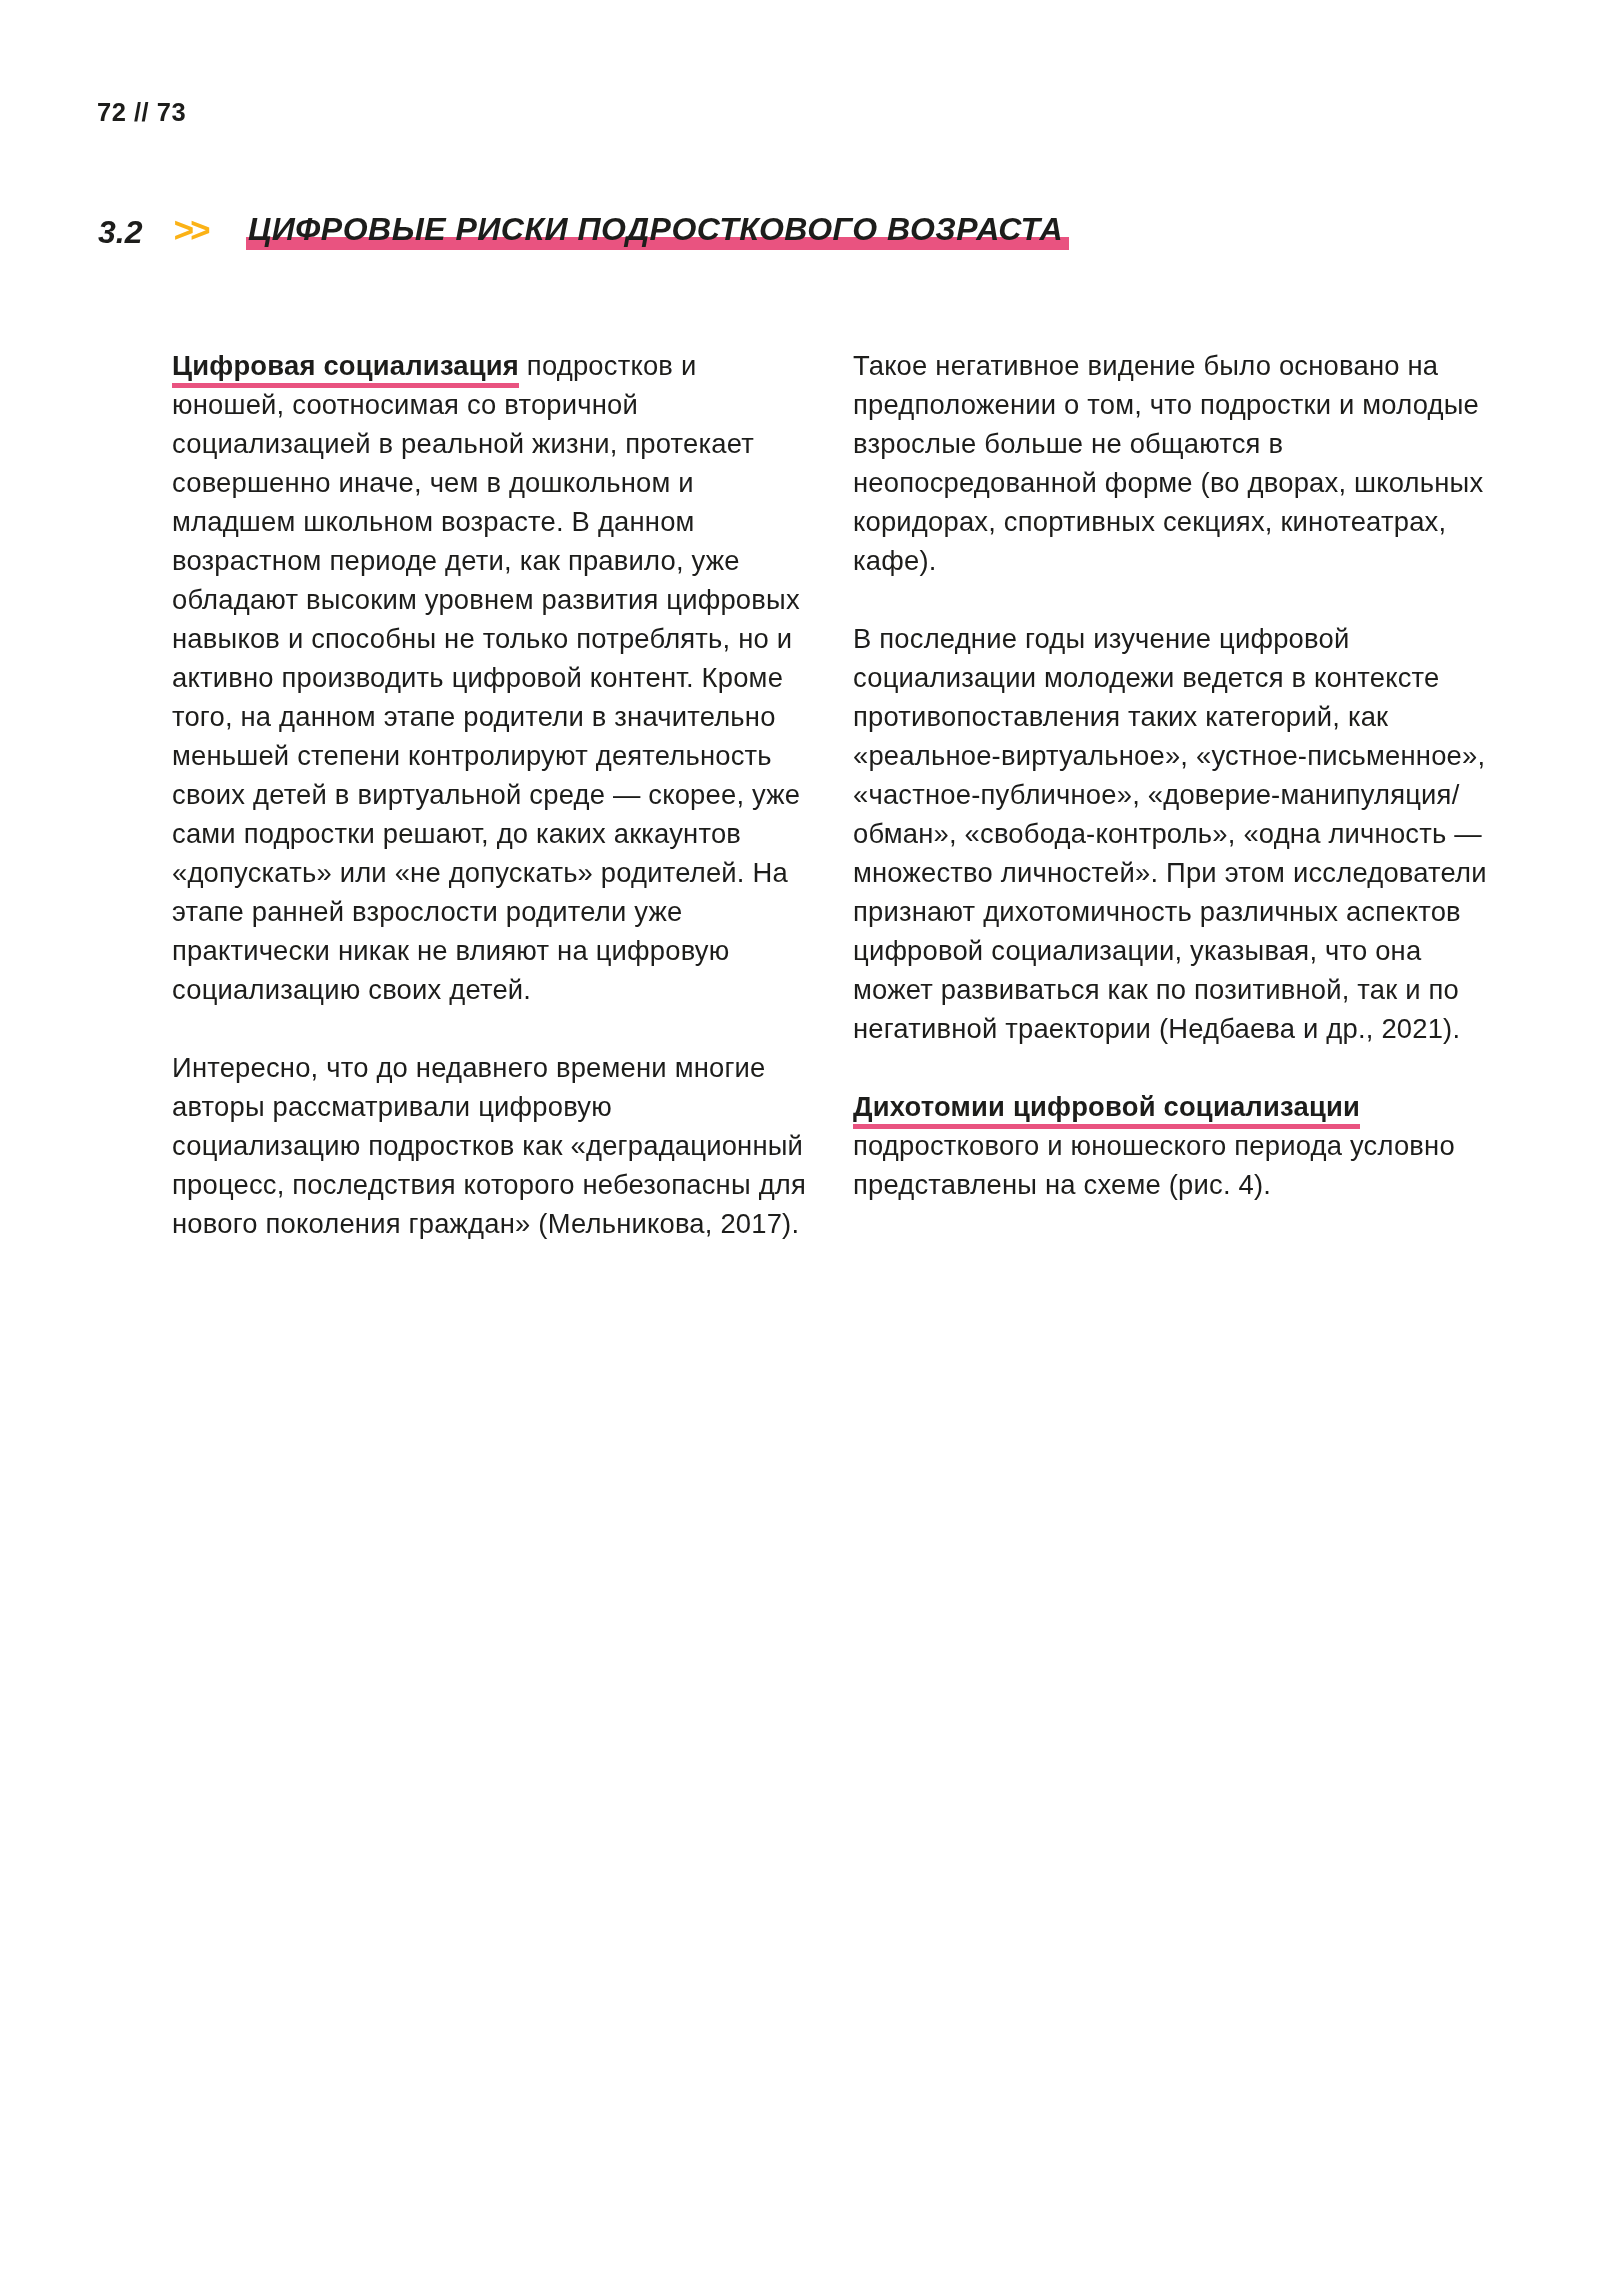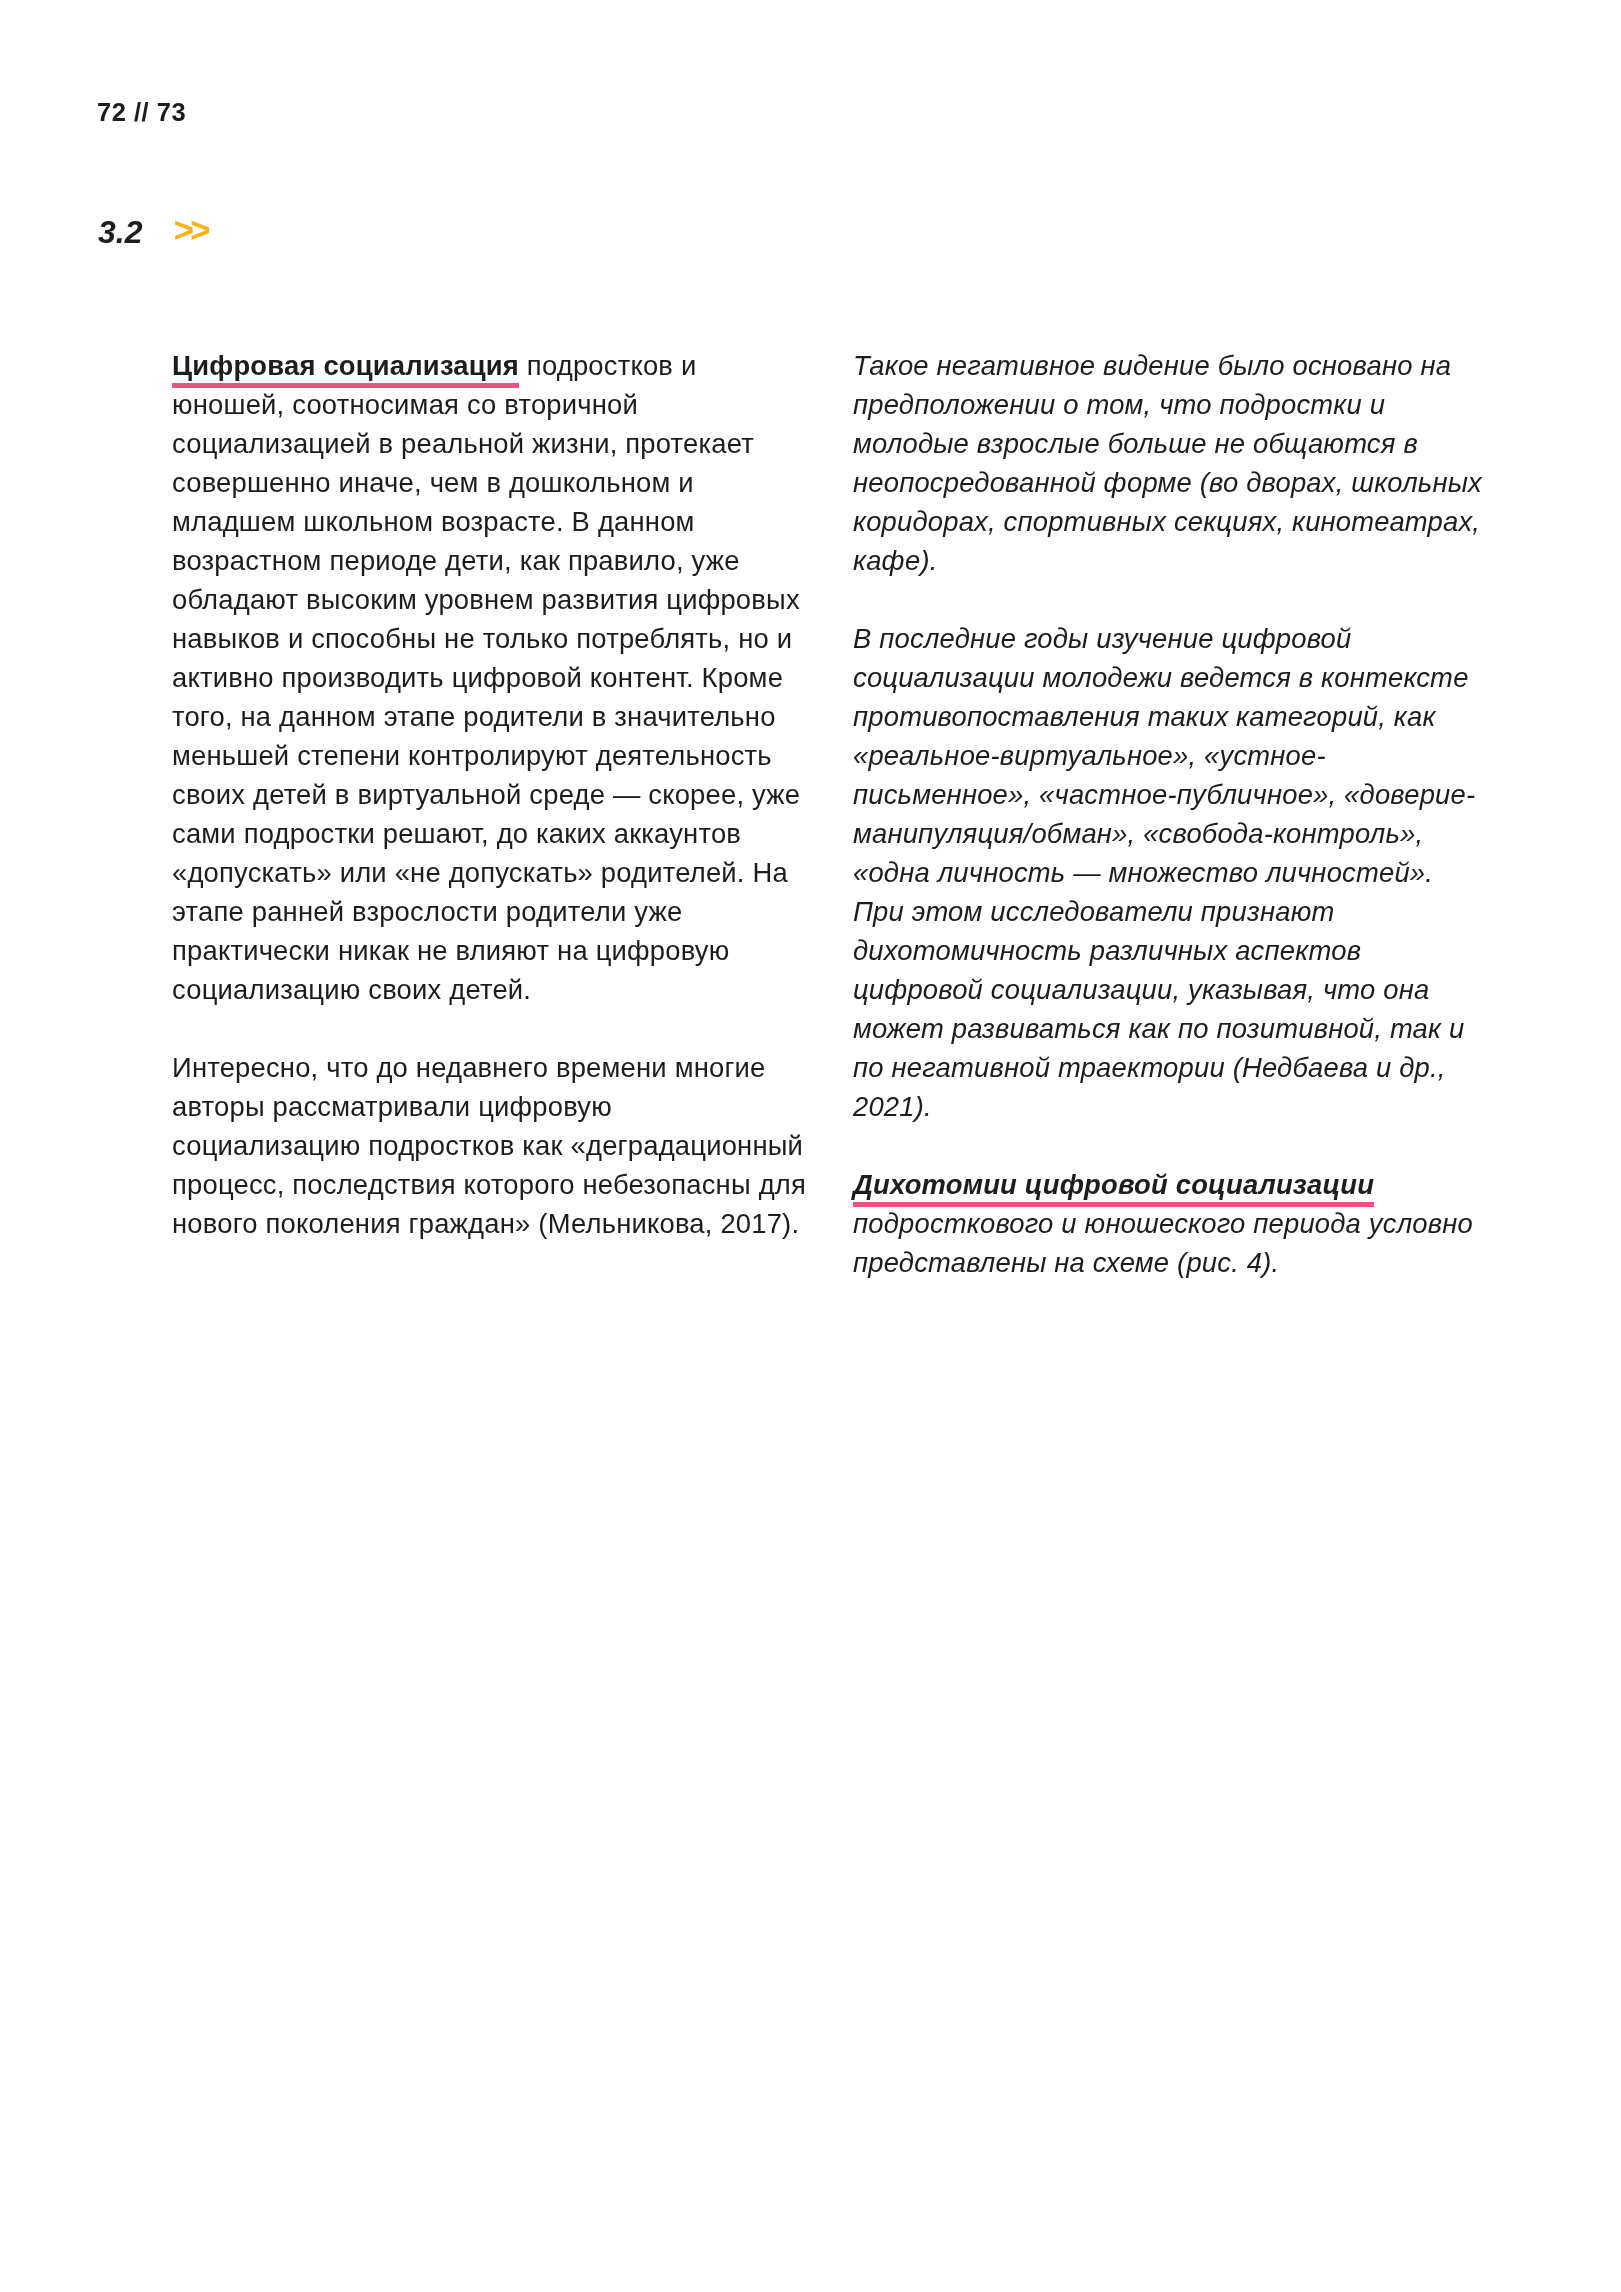--- a/index.html
+++ b/index.html
@@ -79,38 +79,39 @@
   .column{
     position:absolute;
     top:306px;
     width:635px;
     font-size:27.4px;
     line-height:39px;
     letter-spacing:0.2px;
     margin-top:40px;
   }
   .column.left{left:172px;}
-  .column.right{left:853px;font-style:italic;}
+  .column.right{left:853px;}
   .column p{margin:0 0 39px 0;}
   .lead{
     font-weight:700;
     border-bottom:5.9px solid var(--pink);
     padding-bottom:2px;
   }
 </style>
 </head>
 <body>
 
 <div class="page">
 
   <div class="page-number">72 // 73</div>
 
   <div class="header">
     <span class="sec-num">3.2</span>
     <span class="chevrons">&gt;&gt;</span>
+    <h1 class="title"><span class="title-inner">ЦИФРОВЫЕ РИСКИ ПОДРОСТКОВОГО ВОЗРАСТА</span></h1>
   </div>
 
   <div class="column left">
     <p><span class="lead">Цифровая социализация</span><span> подростков и юношей, соотносимая со вторичной социализацией в реальной жизни, протекает совершенно иначе, чем в дошкольном и младшем школьном возрасте. В данном возрастном периоде дети, как правило, уже обладают высоким уровнем развития цифровых навыков и способны не только потреблять, но и активно производить цифровой контент. Кроме того, на данном этапе родители в значительно меньшей степени контролируют деятельность своих детей в виртуальной среде — скорее, уже сами подростки решают, до каких аккаунтов «допускать» или «не допускать» родителей. На этапе ранней взрослости родители уже практически никак не влияют на цифровую социализацию своих детей.</span></p>
     <p><span>Интересно, что до недавнего времени многие авторы рассматривали цифровую социализацию подростков как «деградационный процесс, последствия которого небезопасны для нового поколения граждан» (Мельникова, 2017).</span></p>
   </div>
 
   <div class="column right">
     <p><span>Такое негативное видение было основано на предположении о том, что подростки и молодые взрослые больше не общаются в неопосредованной форме (во дворах, школьных коридорах, спортивных секциях, кинотеатрах, кафе).</span></p>
     <p><span>В последние годы изучение цифровой социализации молодежи ведется в контексте противопоставления таких категорий, как «реальное-виртуальное», «устное-письменное», «частное-публичное», «доверие-манипуляция/обман», «свобода-контроль», «одна личность — множество личностей». При этом исследователи признают дихотомичность различных аспектов цифровой социализации, указывая, что она может развиваться как по позитивной, так и по негативной траектории (Недбаева и др., 2021).</span></p>

